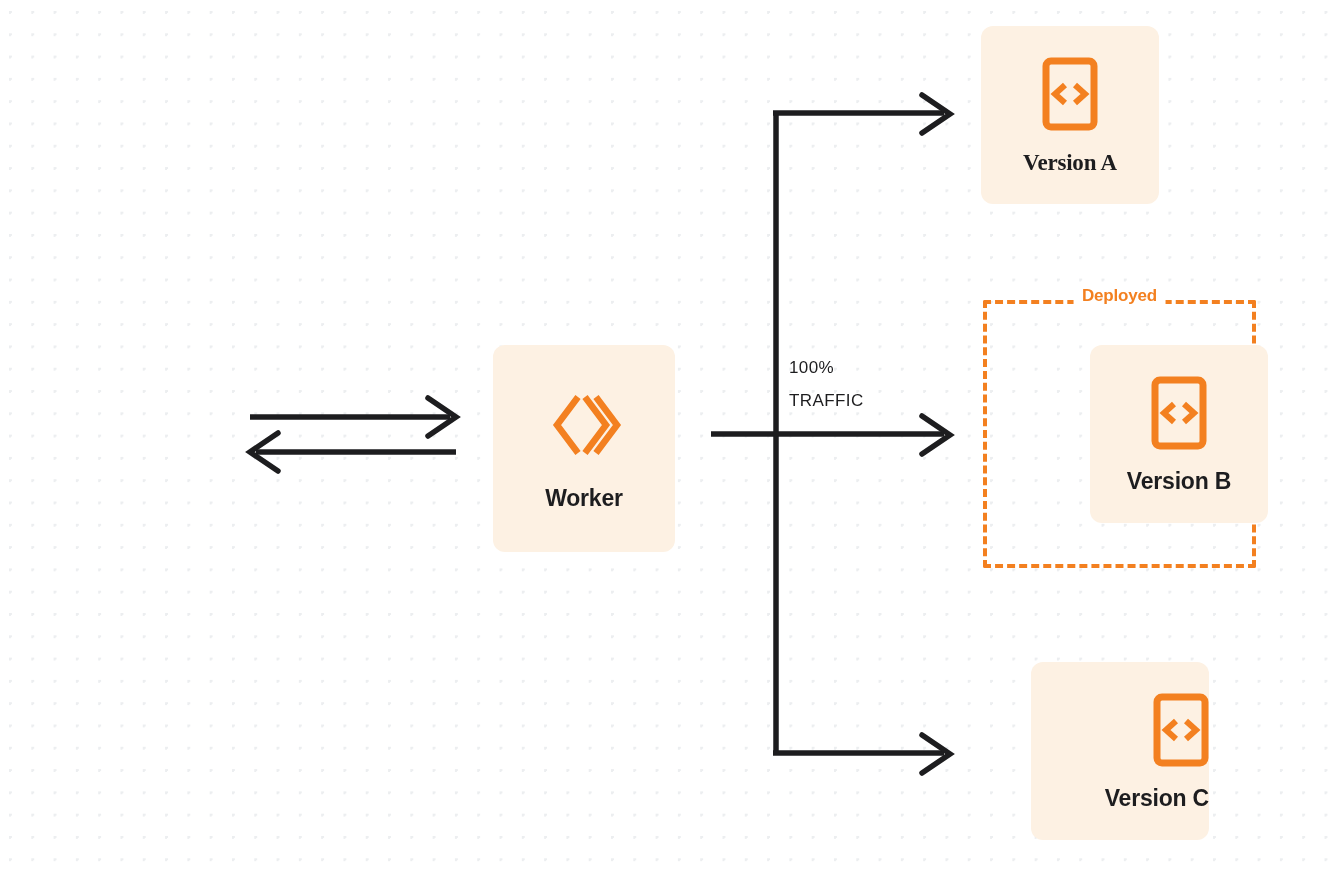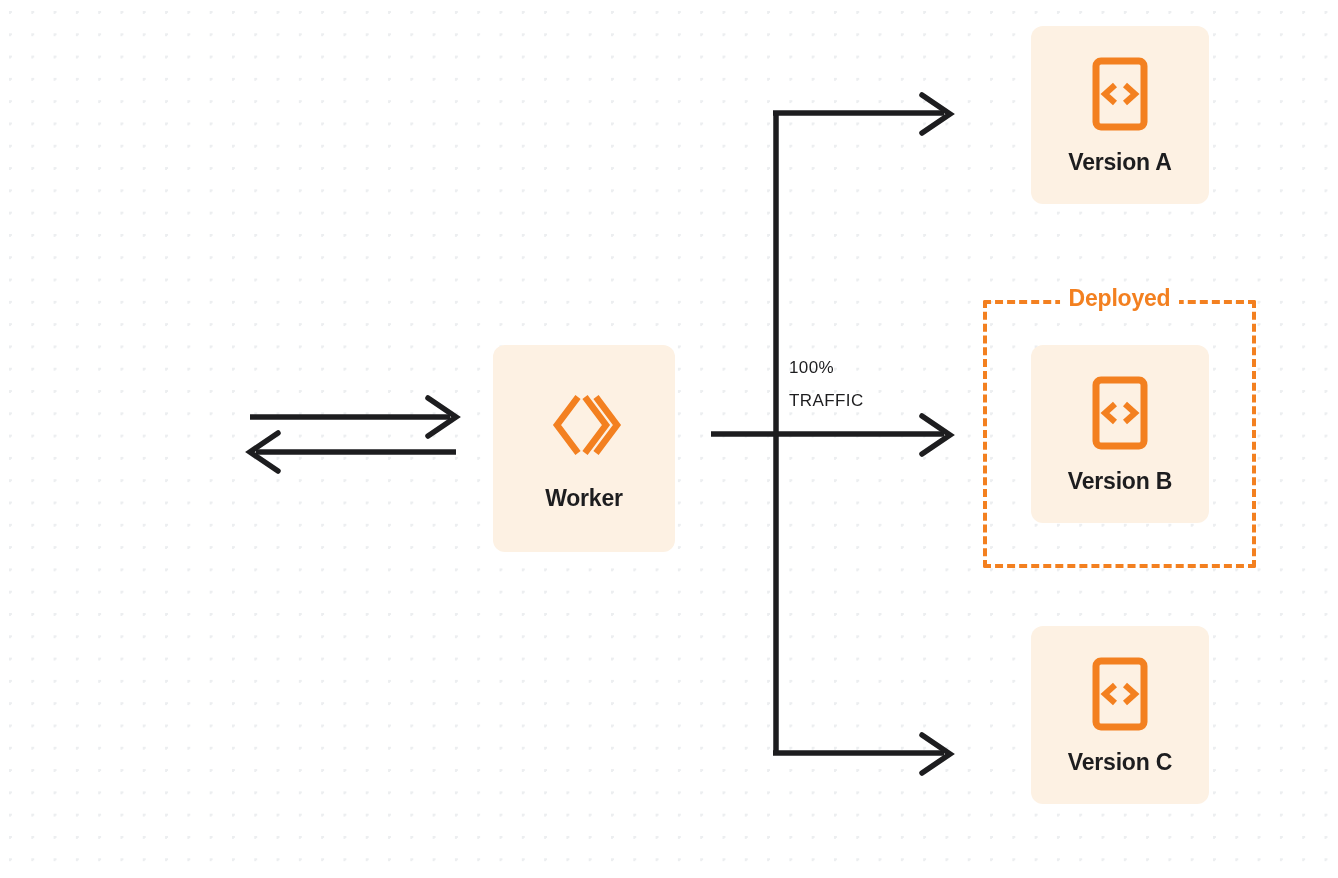--- a/index.html
+++ b/index.html
@@ -52,43 +52,43 @@
   }
   #worker-node .node-icon { margin-bottom: 18px; }
   #worker-node .node-label { margin-top: 2px; }
 
   .version-node {
     width: 178px; height: 178px;
     background: #fdf1e3;
   }
   .version-node .node-icon { margin-bottom: 16px; }
 
-  #version-a-node { left: 1031px; top: 26px; }
-  #version-b-node { left: 1031px; top: 345px; }
-  #version-c-node { left: 1031px; top: 626px; }
+  #version-a-node { left: 981px; top: 26px; font-family: Liberation Serif, serif; }
+  #version-b-node { left: 1090px; top: 345px; }
+  #version-c-node { left: 1031px; top: 662px; align-items: flex-end; }
 
   
   #deployed-frame {
     position: absolute;
     left: 983px; top: 300px;
     width: 273px; height: 268px;
     border: 4px dashed #f38020;
     border-radius: 2px;
     box-sizing: border-box;
   }
   #deployed-label {
     position: absolute;
     left: 50%;
     top: -17px;
     transform: translateX(-50%);
     background: #ffffff;
     padding: 0 9px;
     color: #f38020;
     font-weight: 700;
-    font-size: 23px;
+    font-size: 17px;
     line-height: 1;
     letter-spacing: -0.2px;
     white-space: nowrap;
   }
 
   
   #traffic-label {
     position: absolute;
     left: 789px; top: 351px;
     width: 146px;

